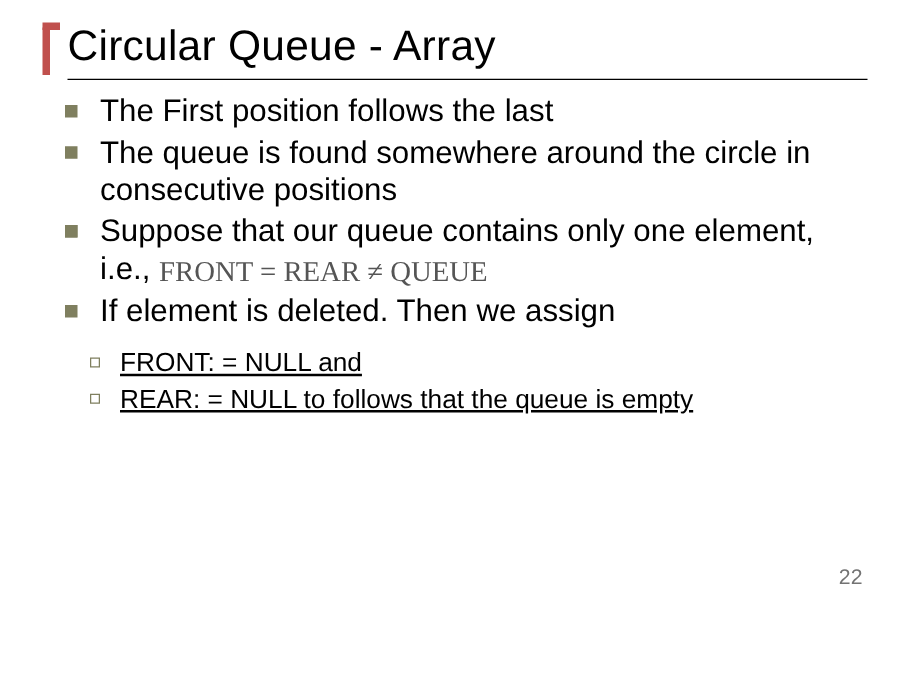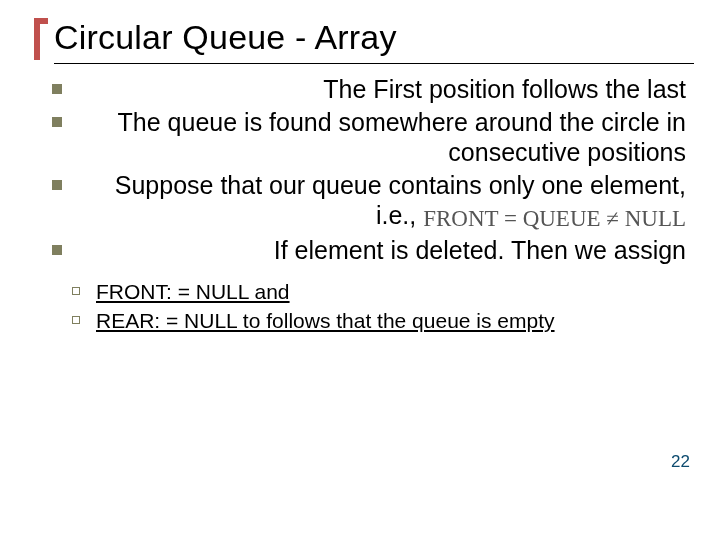--- a/index.html
+++ b/index.html
@@ -9,21 +9,21 @@
     height: 540px;
     background: #fff;
     font-family: Arial, Helvetica, sans-serif;
     color: #000;
     overflow: hidden;
   }
   .slide {
     box-sizing: border-box;
     width: 720px;
     height: 484px;
-    padding: 18px 34px 0 34px;
+    padding: 18px 44px 0 34px;
     position: relative;
   }
   .title-wrap {
     position: relative;
     padding-left: 14px;
     margin-bottom: 4px;
   }
   .title-bar {
     position: absolute;
     left: 0;
@@ -49,21 +49,20 @@
   .title-underline {
     margin-top: 6px;
     margin-left: 6px;
     border-bottom: 1.5px solid #000;
     width: 640px;
   }
   ul.main {
     list-style: none;
     padding: 0;
     margin: 10px 0 12px 18px;
-    text-align: right;
   }
   ul.main > li {
     position: relative;
     padding-left: 28px;
     font-size: 25px;
     line-height: 1.22;
     margin-bottom: 2px;
   }
   .sq-bullet {
     position: absolute;
@@ -94,21 +93,21 @@
     height: 8px;
     border: 1.5px solid #7F7F5F;
     background: transparent;
     box-sizing: border-box;
   }
   .page-num {
     position: absolute;
     right: 30px;
     bottom: 12px;
     font-size: 17px;
-    color: #0c4a6e;
+    color: #737373;
   }
   .formula {
     font-family: "Times New Roman", Times, serif;
     font-size: 23px;
     color: #555;
     position: relative;
     display: inline-block;
     white-space: nowrap;
     vertical-align: -2px;
   }
@@ -134,21 +133,21 @@
       <span class="sq-bullet"></span>
       <span>The queue is found somewhere around the circle in consecutive positions</span>
     </li>
     <li>
       <span class="sq-bullet"></span>
     </li>
     <li>
       <span class="sq-bullet"></span>
       <span>Suppose that our queue contains only one element, i.e., </span>
       <span class="formula">
-        <span>FRONT = QUEUE ≠ NULL</span>
+        <span>FRONT = REAR ≠ QUEUE</span>
       </span>
     </li>
     <li>
       <span class="sq-bullet"></span>
       <span>If element is deleted. Then we assign</span>
     </li>
   </ul>
 
   <ul class="sub">
     <li>

